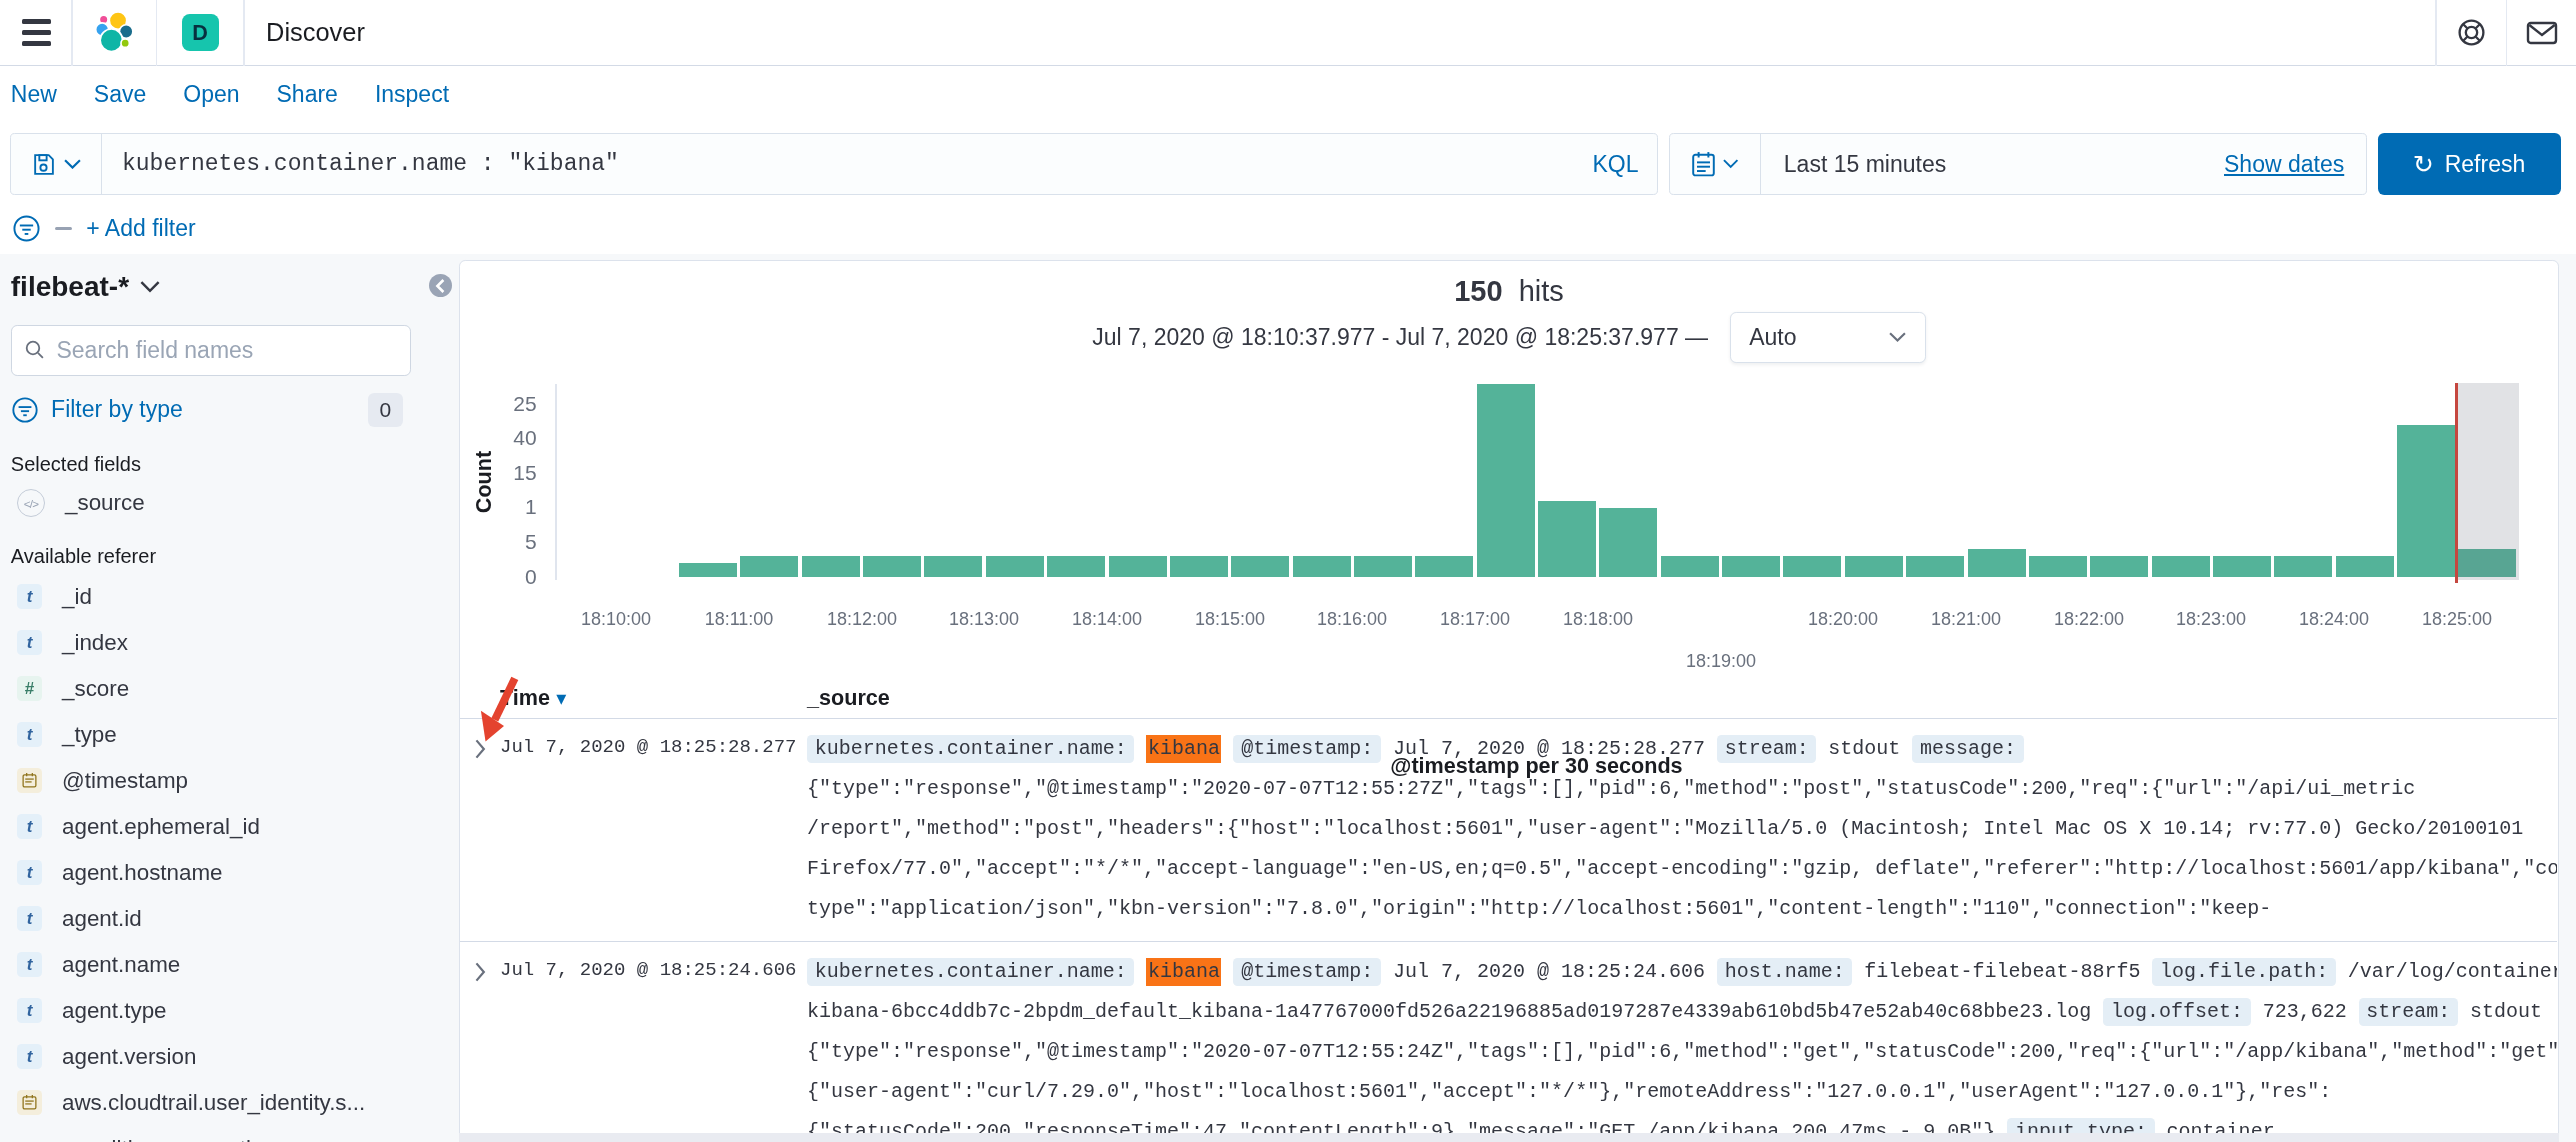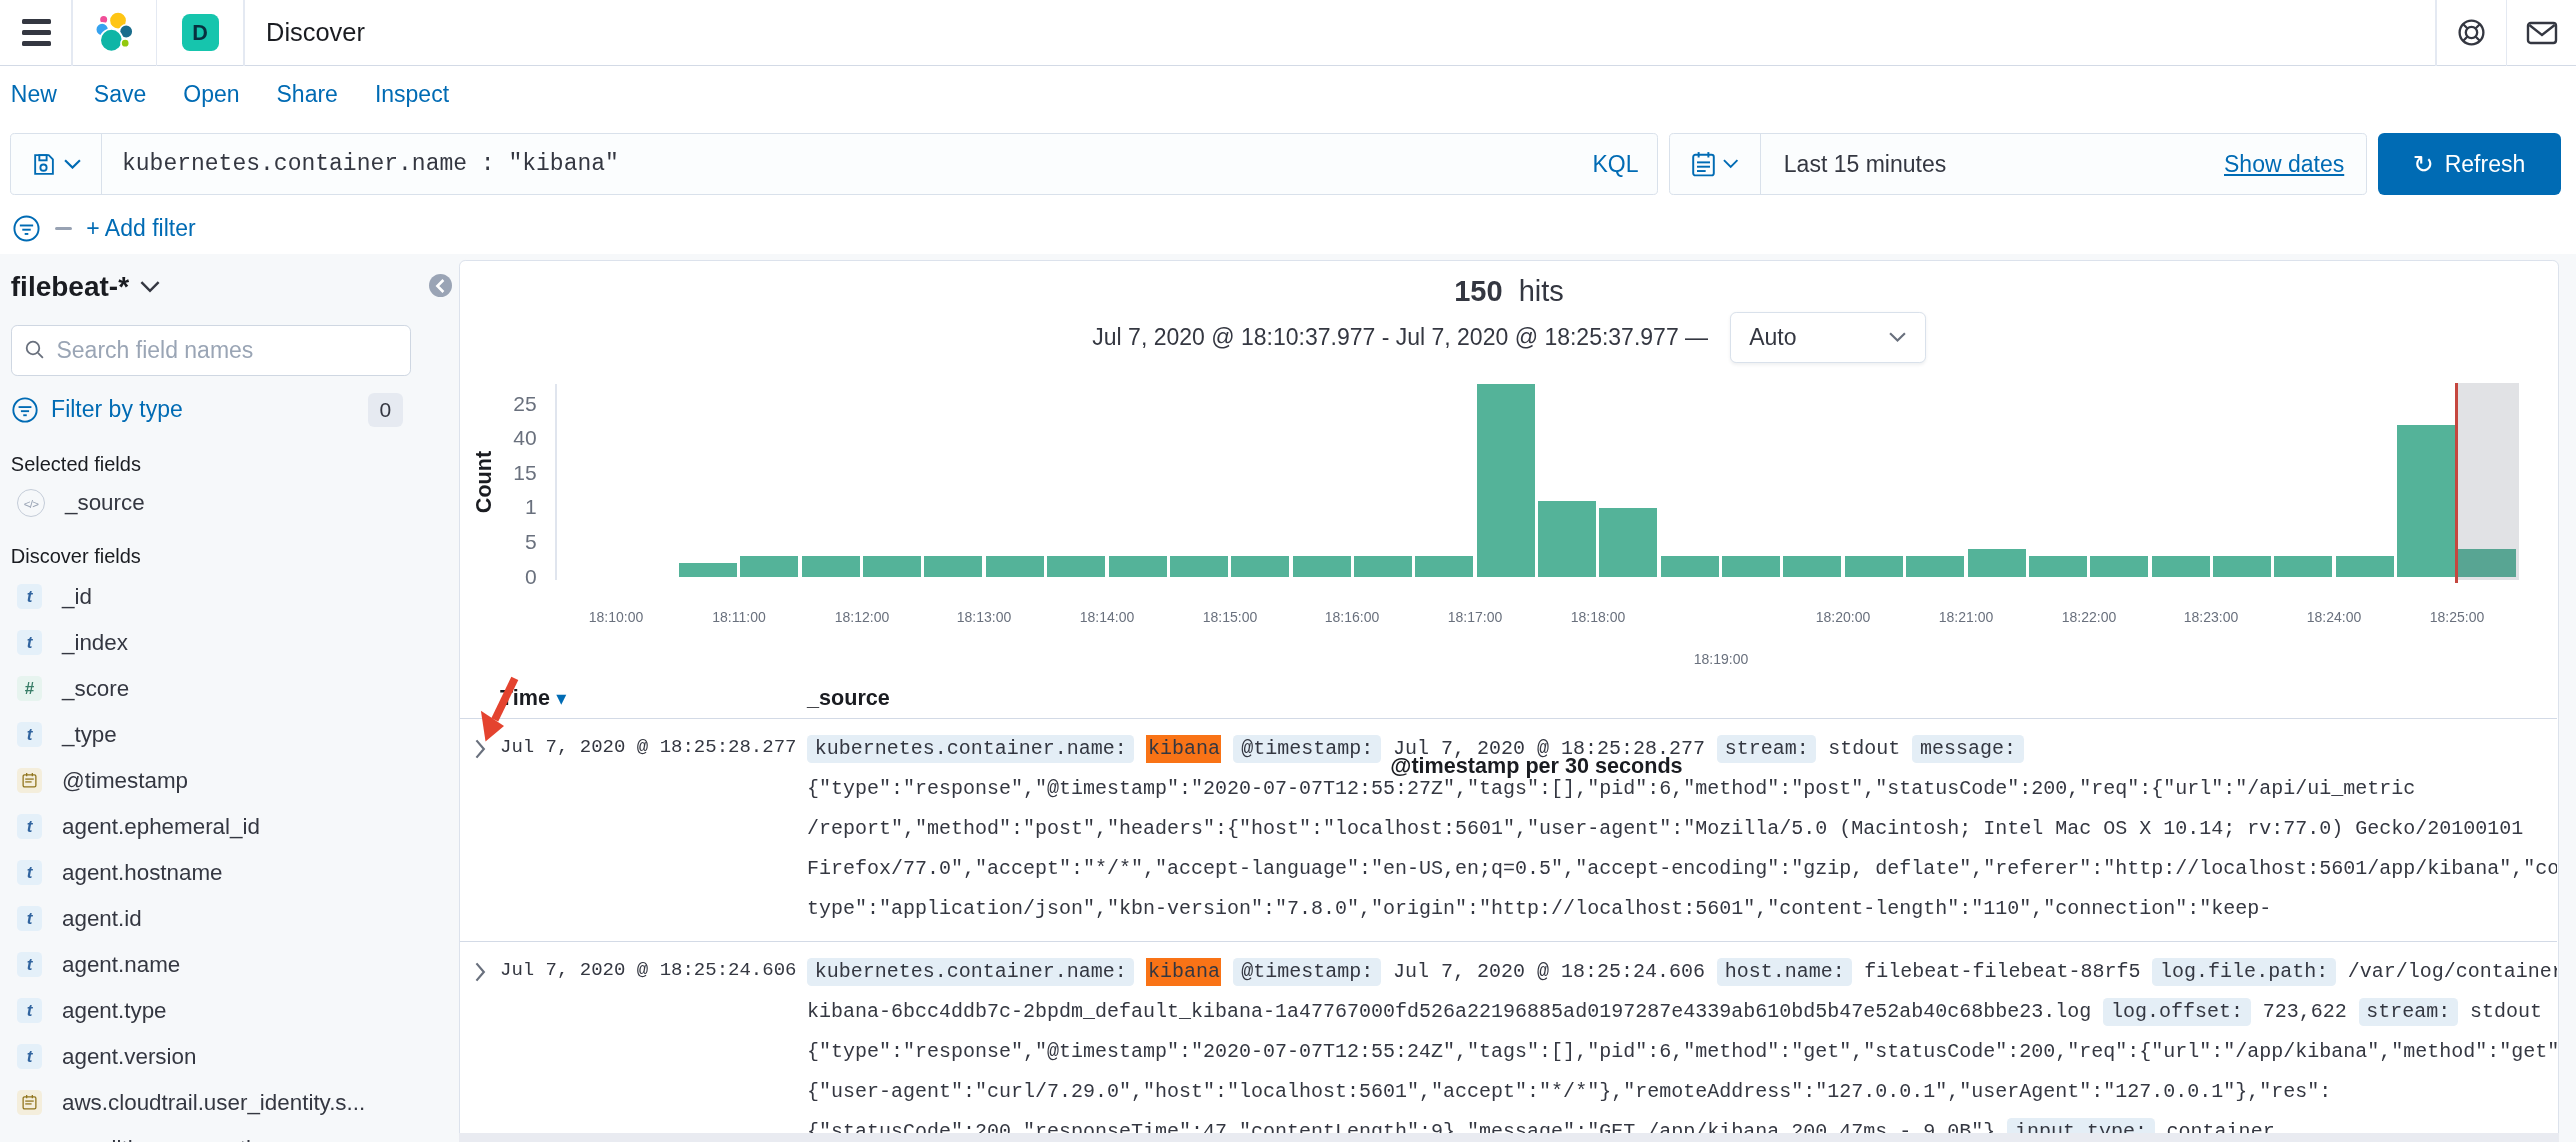--- a/index.html
+++ b/index.html
@@ -72,21 +72,21 @@
   .interval-select { width:196px; height:51px; background:#fff; border:1.5px solid #D9E1EB; border-radius:6.2px; box-shadow:0 1.5px 3.1px rgba(50,60,80,.08); display:flex; align-items:center; padding:0 18.5px; font-size:23px; cursor:pointer; }
   .interval-select .chev { margin-left:auto; }
 
   
   .plot { position:absolute; left:0; top:117px; width:2100px; height:202px; overflow:visible; }
   .axis-y { position:absolute; left:95px; top:6.2px; bottom:0; width:1.5px; background:#E0E5EE; }
   .ytick { position:absolute; left:7.7px; width:69px; text-align:right; font-size:21px; color:#69707D; }
   .bar { position:absolute; bottom:3.1px; background:#54B399; }
   .gray-zone { position:absolute; background:#69707D; opacity:0.20; }
   .now-line { position:absolute; width:3.1px; background:#C5473F; }
-  .xtick { position:absolute; top:231px; transform:translateX(-50%); font-size:14px; color:#69707D; white-space:nowrap; }
+  .xtick { position:absolute; top:231px; transform:translateX(-50%); font-size:18px; color:#69707D; white-space:nowrap; }
   .ylabel { position:absolute; left:-21.6px; top:91px; width:92px; text-align:center; transform:rotate(-90deg); font-weight:700; font-size:21.6px; color:#1A1C21; }
   .xlabel { position:absolute; left:95px; width:1963px; top:375px; text-align:center; font-weight:700; font-size:21.6px; color:#1A1C21; }
 
   
   .dtable { position:absolute; left:0; top:416px; width:2097px; }
   .dt-header { display:flex; height:42px; align-items:center; border-bottom:1.5px solid #D3DAE6; }
   .col-expand { width:40px; flex:none; }
   .col-time { width:307px; flex:none; }
   .col-src { flex:1; min-width:0; }
   .dt-header .hlbl { font-size:21.6px; font-weight:700; color:#1A1C21; }
@@ -232,21 +232,21 @@
         <line x1="10.5" y1="16.5" x2="13.5" y2="16.5"></line>
       </svg>
       <span class="lbl">Filter by type</span>
       <span class="count-badge">0</span>
     </div>
     <div class="sb-heading">Selected fields</div>
     <div class="field-item" style="margin-top:4.6px;">
       <span class="src-circle">&lt;/&gt;</span>
       <span class="fname">_source</span>
     </div>
-    <div class="sb-heading" style="margin-top:18.5px;">Discover fields</div>
+    <div class="sb-heading" style="margin-top:18.5px;">Available referer</div>
     <div id="available-fields" style="margin-top:6.2px;">
         <div class="field-item">
           <span class="token token-string">t</span>
           <span class="fname">_id</span>
         </div>
         <div class="field-item">
           <span class="token token-string">t</span>
           <span class="fname">_index</span>
         </div>
         <div class="field-item">

